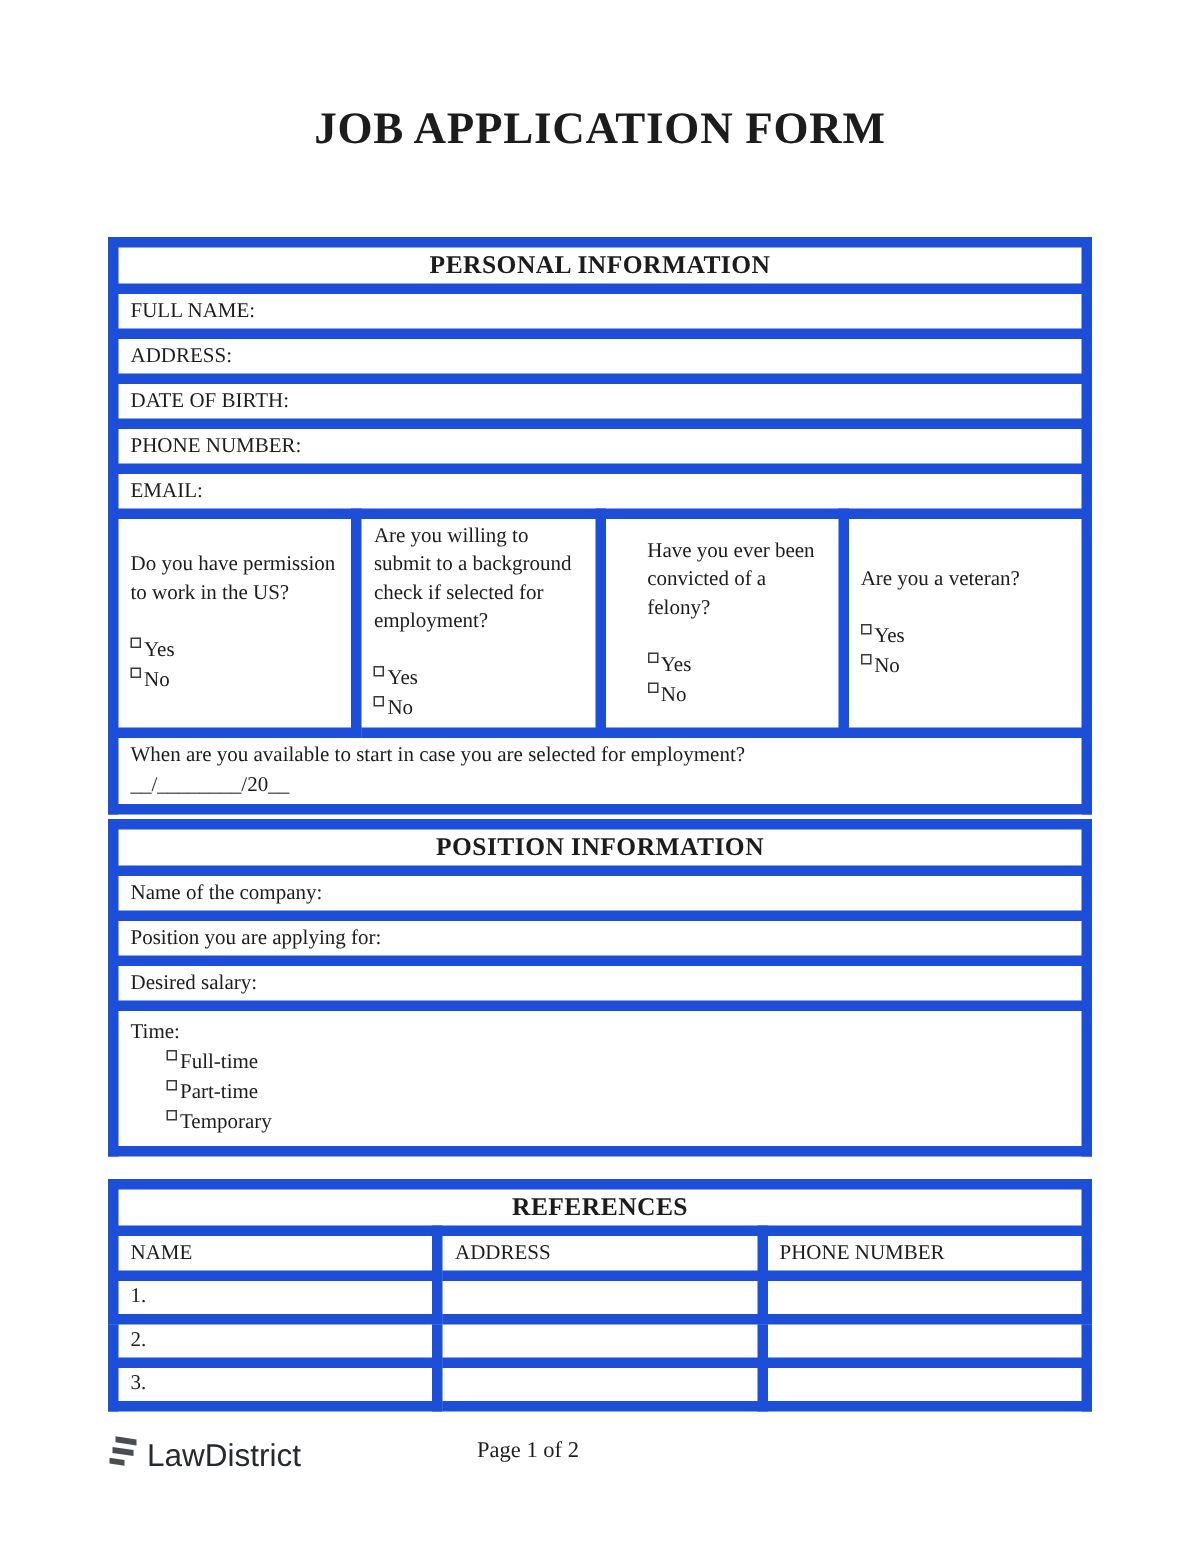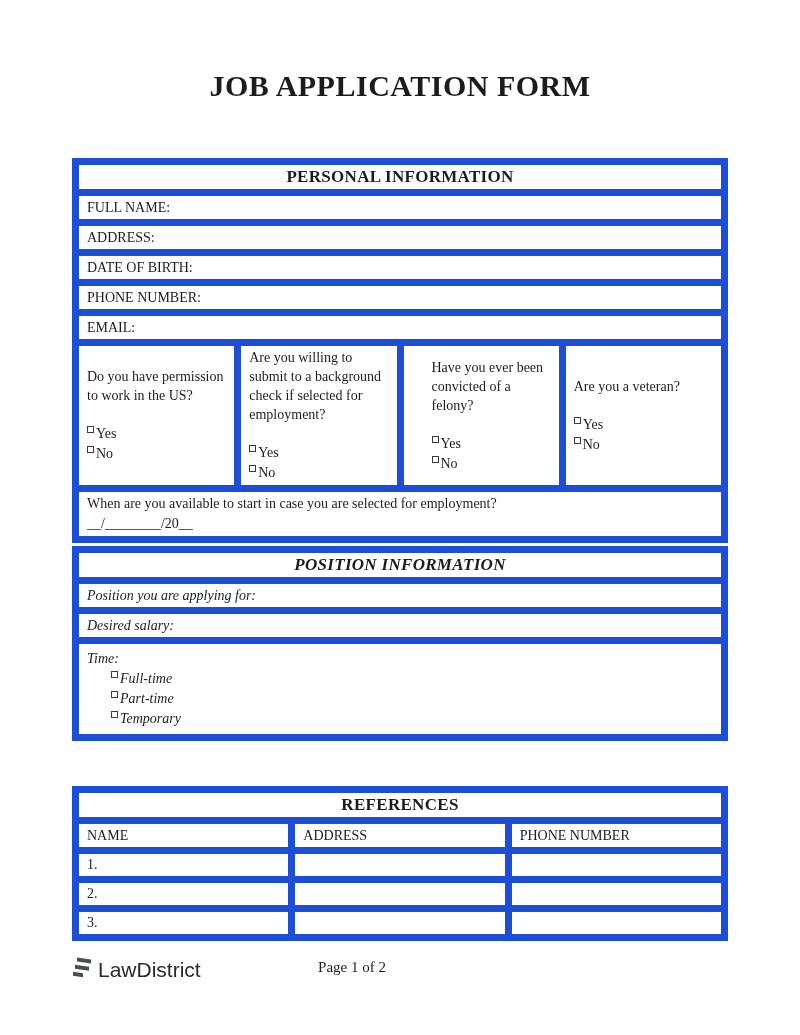--- a/index.html
+++ b/index.html
@@ -19,21 +19,21 @@
     letter-spacing: 0.5px;
   }
   table.form-table {
     position: absolute;
     left: 72px;
     width: 656px;
     border-collapse: collapse;
     table-layout: fixed;
   }
   #personal-table  { top: 158px; }
-  #position-table  { top: 546px; font-style: italic; }
+  #position-table  { top: 546px; }
   #references-table{ top: 786px; }
   table.form-table td, table.form-table th {
     border: 7px solid #1d4ed8;
     font-size: 14px;
     font-weight: normal;
     text-align: left;
     vertical-align: middle;
     padding: 2px 8px;
   }
   .section-header {
@@ -161,20 +161,23 @@
       <div>__/________/20__</div>
     </td>
   </tr>
 </tbody>
   </table>
 
 <table class="form-table" id="position-table">
   <tbody>
       <tr>
     <td class="section-header">POSITION INFORMATION</td>
+  </tr>
+  <tr class="field-row">
+    <td>Name of the company:</td>
   </tr>
   <tr class="field-row">
     <td>Position you are applying for:</td>
   </tr>
   <tr class="field-row">
     <td>Desired salary:</td>
   </tr>
   <tr class="time-row">
     <td>
       <div>Time:</div>

